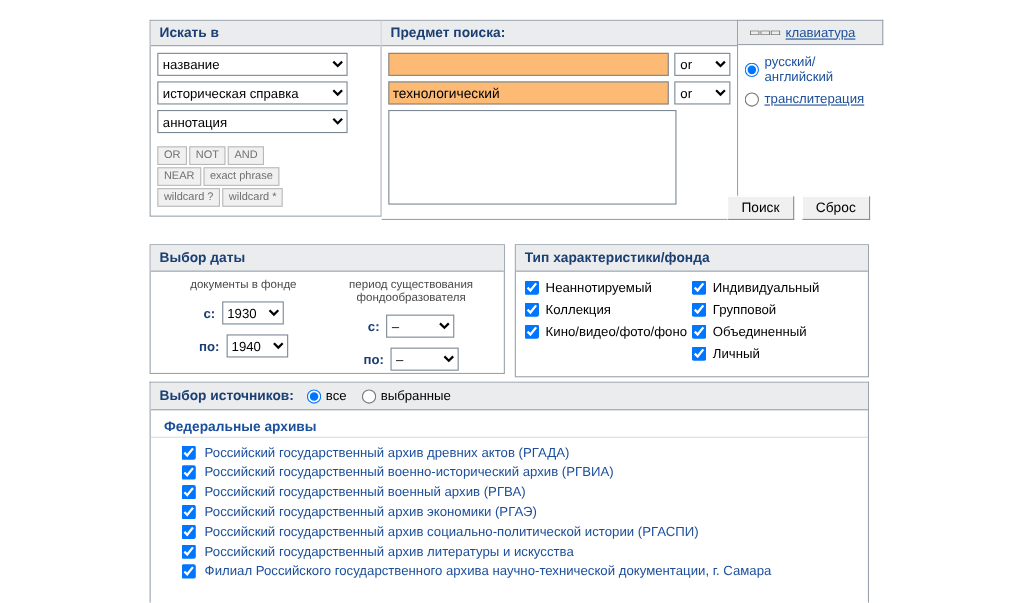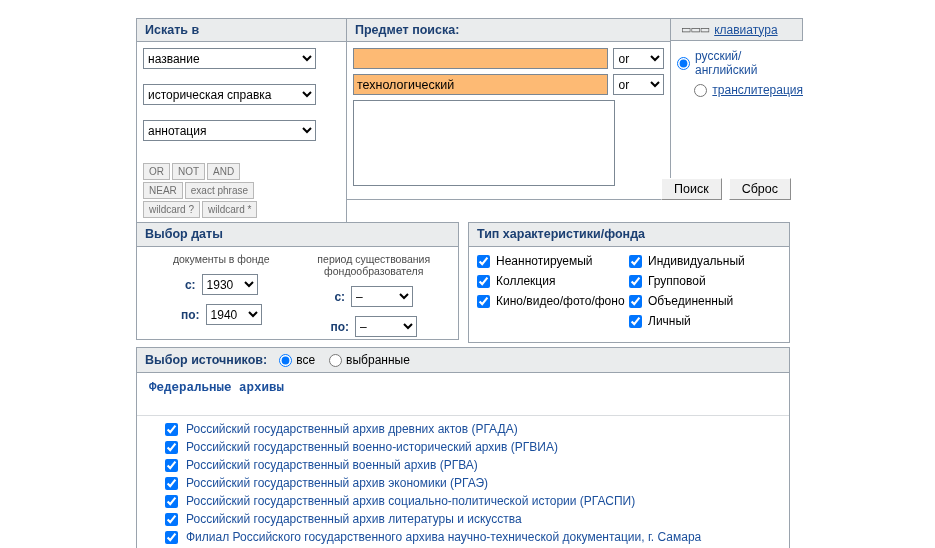--- a/index.html
+++ b/index.html
@@ -49,21 +49,21 @@
   .col-subject .panel-head { height: 23px; line-height: 15px; }
 
   .col-where .body { padding: 6px 6px 6px 6px; }
   .col-subject .body { padding: 6px 6px 8px 6px; }
 
   select.sel {
     font-family: "Liberation Sans", sans-serif;
     font-size: 12px;
     height: 21px;
     width: 173px;
-    margin-bottom: 15px;
+    margin-bottom: 5px;
     border: 1px solid #7b8793;
     background: #ffffff;
     box-sizing: border-box;
   }
   select.sel-small {
     width: 52px;
     height: 21px;
     font-size: 12px;
     font-family: "Liberation Sans", sans-serif;
     border: 1px solid #7b8793;
@@ -131,21 +131,21 @@
     letter-spacing: -1px;
     margin-right: 5px;
   }
   .kbd-link {
     color: #1b4f9c;
     text-decoration: underline;
     font-size: 12px;
     cursor: pointer;
   }
   .radio-list { padding: 8px 0 0 6px; }
-  .radio-line { display: flex; align-items: center; margin-bottom: 6px; justify-content: flex-end; }
+  .radio-line { display: flex; align-items: center; margin-bottom: 6px; }
   .radio-line input { margin: 0 5px 0 0; }
   .lbl-blue { color: #1b4f9c; }
   .lbl-link { color: #1b4f9c; text-decoration: underline; cursor: pointer; }
 
   .buttons-row {
     position: absolute;
     left: 654px;
     top: 178px;
     display: flex;
   }
@@ -223,23 +223,22 @@
     padding-left: 8px;
     box-sizing: border-box;
   }
   .src-head .ttl { font-weight: bold; color: #1b3f72; font-size: 12.5px; margin-right: 12px; }
   .src-head .ropt { display: flex; align-items: center; margin-right: 14px; }
   .src-head .ropt input { margin: 0 4px 0 0; }
   .src-sub {
     color: #1b4f9c;
     font-weight: bold;
     font-size: 12.5px;
-    padding: 8px 0 20px 12px;
+    padding: 8px 0 2px 12px;
     border-bottom: 1px solid #d9dcdf;
-    font-family: Liberation Mono, monospace;
   }
   .src-list { padding: 6px 0 0 0; }
   .src-item { display: flex; align-items: center; padding: 0 0 4px 28px; }
   .src-item input { margin: 0 8px 0 0; }
   .src-item a {
     color: #1b4f9c;
     text-decoration: none;
     font-size: 12px;
     cursor: pointer;
   }

